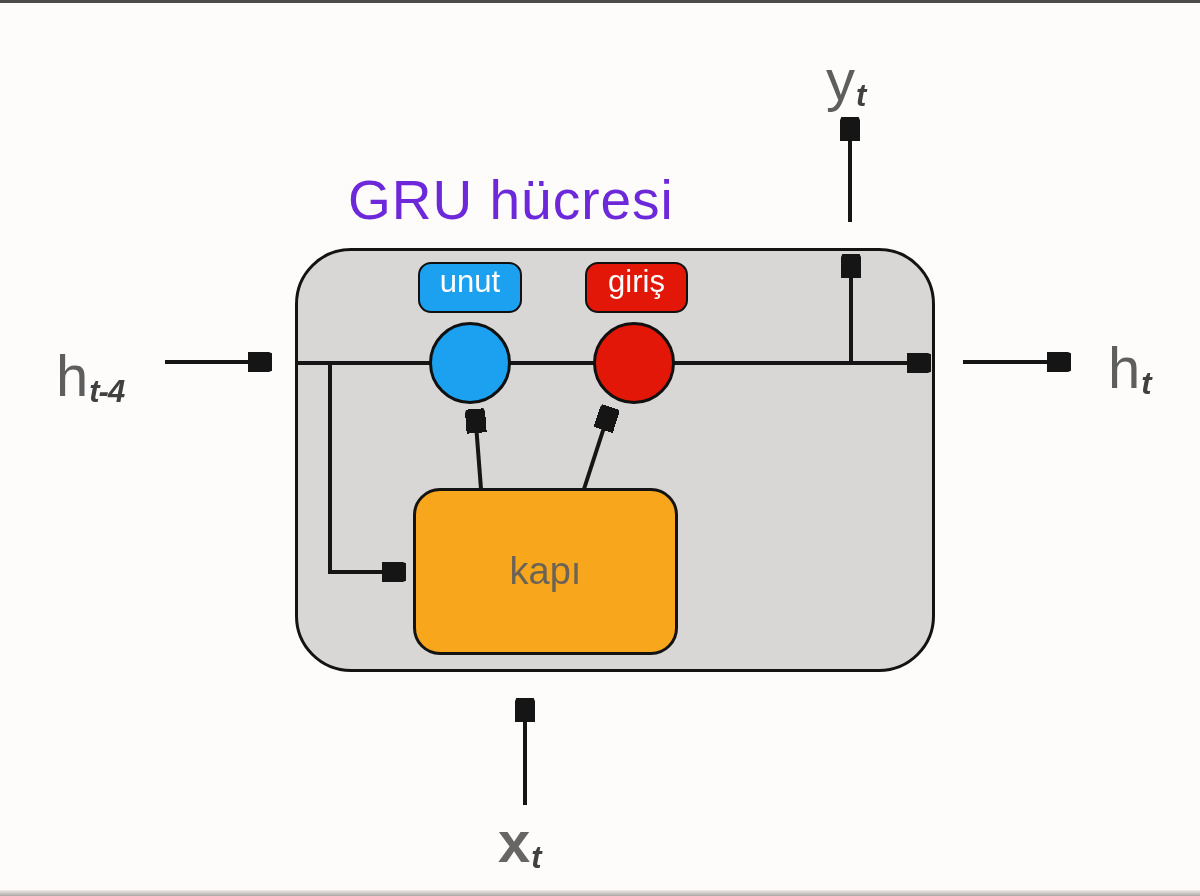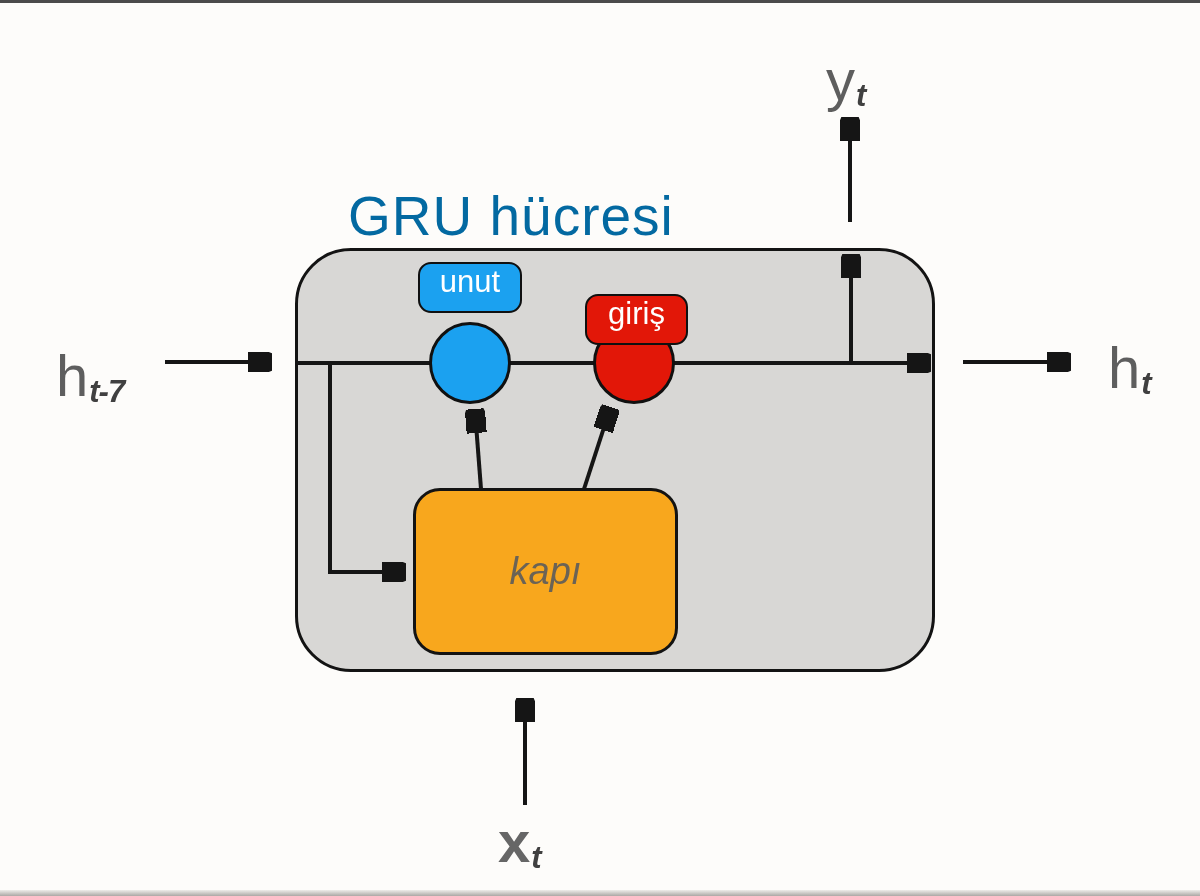--- a/index.html
+++ b/index.html
@@ -17,22 +17,22 @@
   }
   .edge-strip-top {
     position: absolute; left: 0; top: 0; width: 100%; height: 3px;
     background: #2b2b2b; opacity: .85;
   }
   .edge-strip-bottom {
     position: absolute; left: 0; bottom: 0; width: 100%; height: 6px;
     background: linear-gradient(180deg, #efedea, #aca8a5);
   }
   .diagram-title {
-    position: absolute; left: 348px; top: 184px;
-    font-size: 55px; color: #0369a1; letter-spacing: 1px;
+    position: absolute; left: 348px; top: 168px;
+    font-size: 55px; color: #6d28d9; letter-spacing: 1px;
     white-space: nowrap;
   }
   .gru-cell {
     position: absolute; left: 295px; top: 248px;
     width: 640px; height: 424px;
     background: #d8d7d5;
     border: 3.5px solid #131313;
     border-radius: 56px;
     box-sizing: border-box;
     z-index: 1;
@@ -52,31 +52,30 @@
   .gate-node.forget { left: 429px; top: 322px; }
   .gate-node.input  { left: 593px; top: 322px; }
   .gate-badge {
     position: absolute; top: 262px; height: 51px;
     border: 2.5px solid #101010; border-radius: 13px;
     box-sizing: border-box; z-index: 4;
     display: flex; align-items: flex-start; justify-content: center;
     color: #ffffff; font-size: 31px;
   }
   .gate-badge.forget { left: 418px; width: 104px; }
-  .gate-badge.input  { left: 585px; width: 103px; margin-top: 32px; }
+  .gate-badge.input  { left: 585px; width: 103px; }
   .controller-box {
     position: absolute; left: 413px; top: 488px;
     width: 265px; height: 167px;
     border: 3.5px solid #131313; border-radius: 27px;
     box-sizing: border-box; z-index: 3;
     display: flex; flex-direction: column;
     align-items: center; justify-content: center;
     color: #6b6355; font-size: 38px; line-height: 1.28;
     text-align: center;
-    font-style: italic;
   }
   .io-label {
     position: absolute; white-space: nowrap;
     color: #5e5e5e; font-size: 58px; z-index: 5; margin-top: 28px;
   }
   .io-label .sub {
     font-size: 31px; font-weight: bold; font-style: italic;
     color: #404040; letter-spacing: -1px;
     vertical-align: -6px; margin-left: 1px;
   }
@@ -131,21 +130,21 @@
   </div>
 
   <div class="gate-node forget" style="background-color: rgb(27, 161, 240);"></div>
   <div class="gate-node input" style="background-color: rgb(226, 23, 8);"></div>
 
   <div class="controller-box" style="background-color: rgb(248, 167, 29);">
     <span>kapı</span>
   </div>
 
   <div class="io-label prev-hidden">
-    <span>h</span><span class="sub">t-7</span>
+    <span>h</span><span class="sub">t-4</span>
   </div>
 
   <div class="io-label hidden-out">
     <span>h</span><span class="sub">t</span>
   </div>
 
   <div class="io-label output-y">
     <span>y</span><span class="sub">t</span>
   </div>
 

